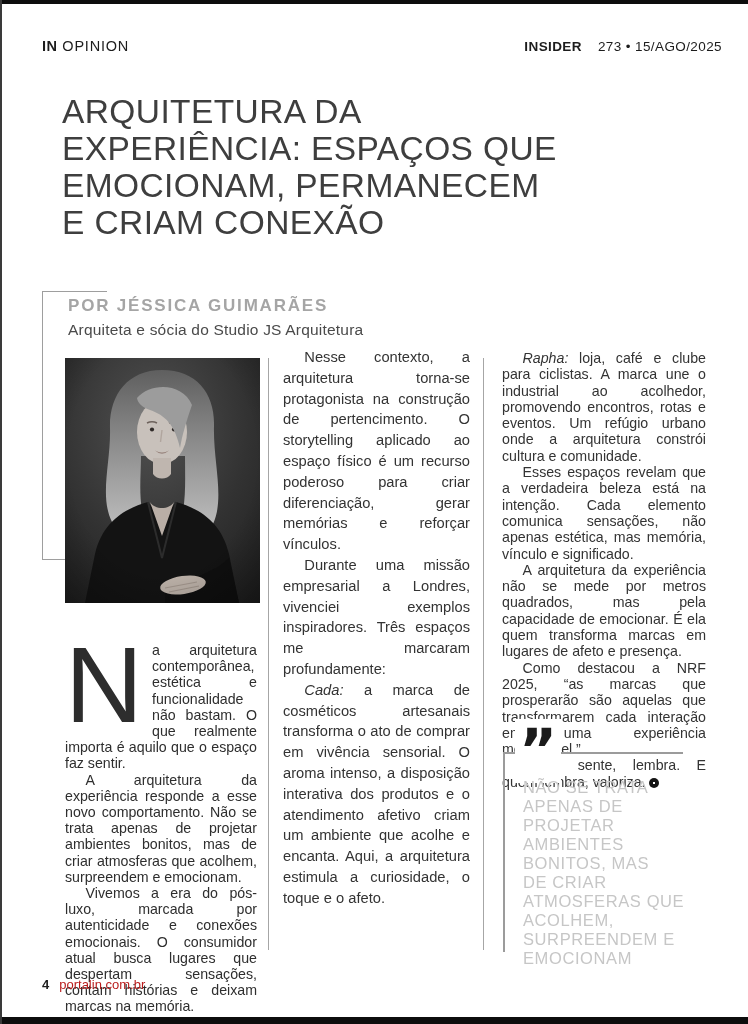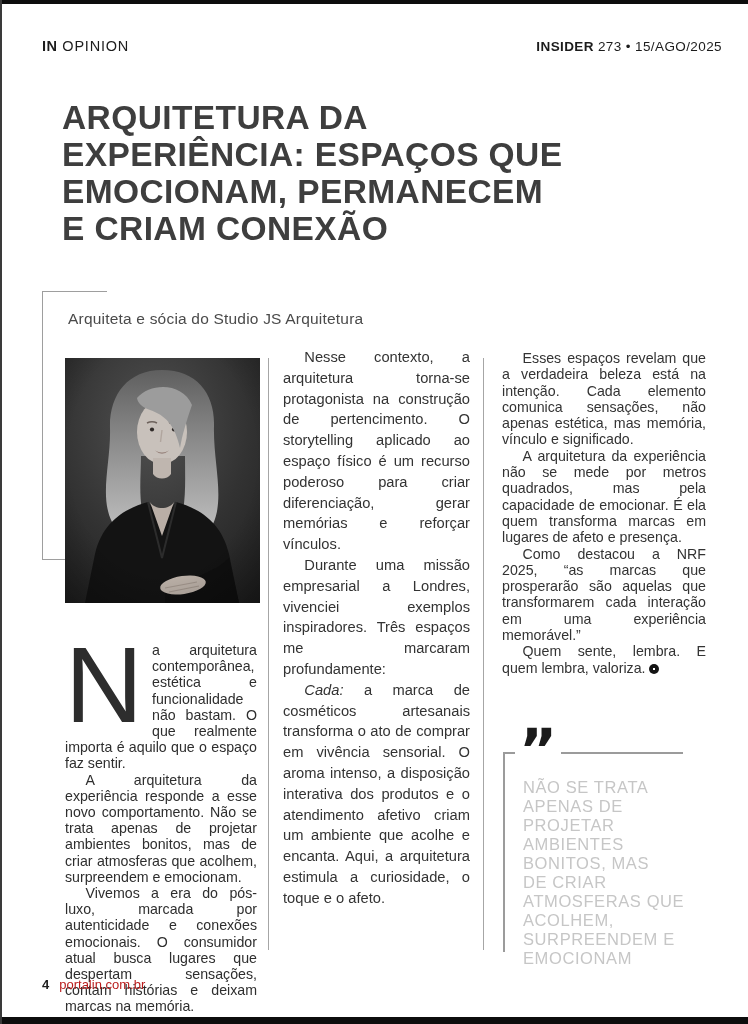--- a/index.html
+++ b/index.html
@@ -12,40 +12,40 @@
   .edge-top{position:absolute;top:0;left:0;right:0;height:4px;background:#0d0d0d;}
   .edge-bottom{position:absolute;bottom:0;left:0;right:0;height:7px;background:#0d0d0d;}
   .edge-left{position:absolute;top:0;bottom:0;left:0;width:2px;background:#3a3a3a;}
   .edge-right{position:absolute;top:0;bottom:0;right:0;width:2px;background:#3a3a3a;}
 
   
   .hdr{position:absolute;left:42px;right:42px;top:38px;display:flex;justify-content:space-between;align-items:baseline;}
   .hdr-left{font-size:14.5px;letter-spacing:.8px;color:#1c1c1c;}
   .hdr-left b{font-weight:700;margin-right:5px;letter-spacing:.4px;}
   .hdr-right{font-size:13.5px;color:#1c1c1c;letter-spacing:.4px;}
-  .hdr-right b{font-weight:700;margin-right:4px;}
+  .hdr-right b{font-weight:700;margin-right:16px;}
 
   
   .headline{
-    position:absolute;left:62px;top:99px;width:620px;
-    font-size:33.5px;line-height:37px;font-weight:700;letter-spacing:.4px;
+    position:absolute;left:62px;top:93px;width:620px;
+    font-size:33.5px;line-height:37px;font-weight:400;letter-spacing:.4px;
     color:#3e3e3e;white-space:pre-line;
   }
 
   
   .byline-bracket{
     position:absolute;left:42px;top:291px;width:64px;height:268px;
     border-top:1.5px solid #9e9e9e;border-left:1.5px solid #9e9e9e;
   }
   .byline-bracket::after{
     content:"";position:absolute;left:0;bottom:0;width:25px;height:1.5px;background:#9e9e9e;
   }
   .byline{position:absolute;left:68px;top:296px;}
   .byline-author{font-size:17px;font-weight:700;letter-spacing:1.8px;color:#a5a5a5;}
-  .byline-role{font-size:15.5px;color:#4a4a4a;margin-top:14px;letter-spacing:.2px;}
+  .byline-role{font-size:15.5px;color:#4a4a4a;margin-top:5px;letter-spacing:.2px;}
 
   
   .photo{position:absolute;left:65px;top:358px;width:195px;height:245px;}
   .photo svg{display:block;width:100%;height:100%;}
 
   
   .divider{position:absolute;top:358px;height:592px;width:1px;background:#a6a6a6;}
   .divider.d1{left:268px;}
   .divider.d2{left:483px;}
 
@@ -106,20 +106,21 @@
     </div>
   </div>
 
   <h1 class="headline" style="margin:0;">ARQUITETURA DA
 EXPERIÊNCIA: ESPAÇOS QUE
 EMOCIONAM, PERMANECEM
 E CRIAM CONEXÃO</h1>
 
   <div class="byline-bracket"></div>
   <div class="byline">
+    <div class="byline-author">POR JÉSSICA GUIMARÃES</div>
     <div class="byline-role">Arquiteta e sócia do Studio JS Arquitetura</div>
   </div>
 
   <div class="photo">
     <svg viewBox="0 0 195 245" preserveAspectRatio="none">
       <defs>
         <radialGradient id="pbg" cx="45%" cy="28%" r="90%">
           <stop offset="0" stop-color="#515151"></stop>
           <stop offset="0.55" stop-color="#323232"></stop>
           <stop offset="1" stop-color="#1e1e1e"></stop>
@@ -165,20 +166,21 @@
   </div>
 
   <div class="col col2">
     <p>Nesse contexto, a arquitetura torna-se protagonista na construção de pertencimento. O storytelling aplicado ao espaço físico é um recurso poderoso para criar diferenciação, gerar memórias e reforçar vínculos.</p>
     <p>Durante uma missão empresarial a Londres, vivenciei exemplos inspiradores. Três espaços me marcaram profundamente:</p>
     <p><i class="brand">Cada:</i><span> a marca de cosméticos artesanais transforma o ato de comprar em vivência sensorial. O aroma intenso, a disposição interativa dos produtos e o atendimento afetivo criam um ambiente que acolhe e encanta. Aqui, a arquitetura estimula a curiosidade, o toque e o afeto.</span></p>
 
   </div>
 
   <div class="col col3">
+    <p><i class="brand">Rapha:</i><span> loja, café e clube para ciclistas. A marca une o industrial ao acolhedor, promovendo encontros, rotas e eventos. Um refúgio urbano onde a arquitetura constrói cultura e comunidade.</span></p>
     <p>Esses espaços revelam que a verdadeira beleza está na intenção. Cada elemento comunica sensações, não apenas estética, mas memória, vínculo e significado.</p>
     <p>A arquitetura da experiência não se mede por metros quadrados, mas pela capacidade de emocionar. É ela quem transforma marcas em lugares de afeto e presença.</p>
     <p>Como destacou a NRF 2025, “as marcas que prosperarão são aquelas que transformarem cada interação em uma experiência memorável.”</p>
     <p><span>Quem sente, lembra. E quem lembra, valoriza.</span><span class="endmark"></span></p>
   </div>
 
   <div class="pullquote">
     <div class="pq-hline"></div>
     <div class="pq-vline"></div>
     <div class="pq-marks">”</div>

